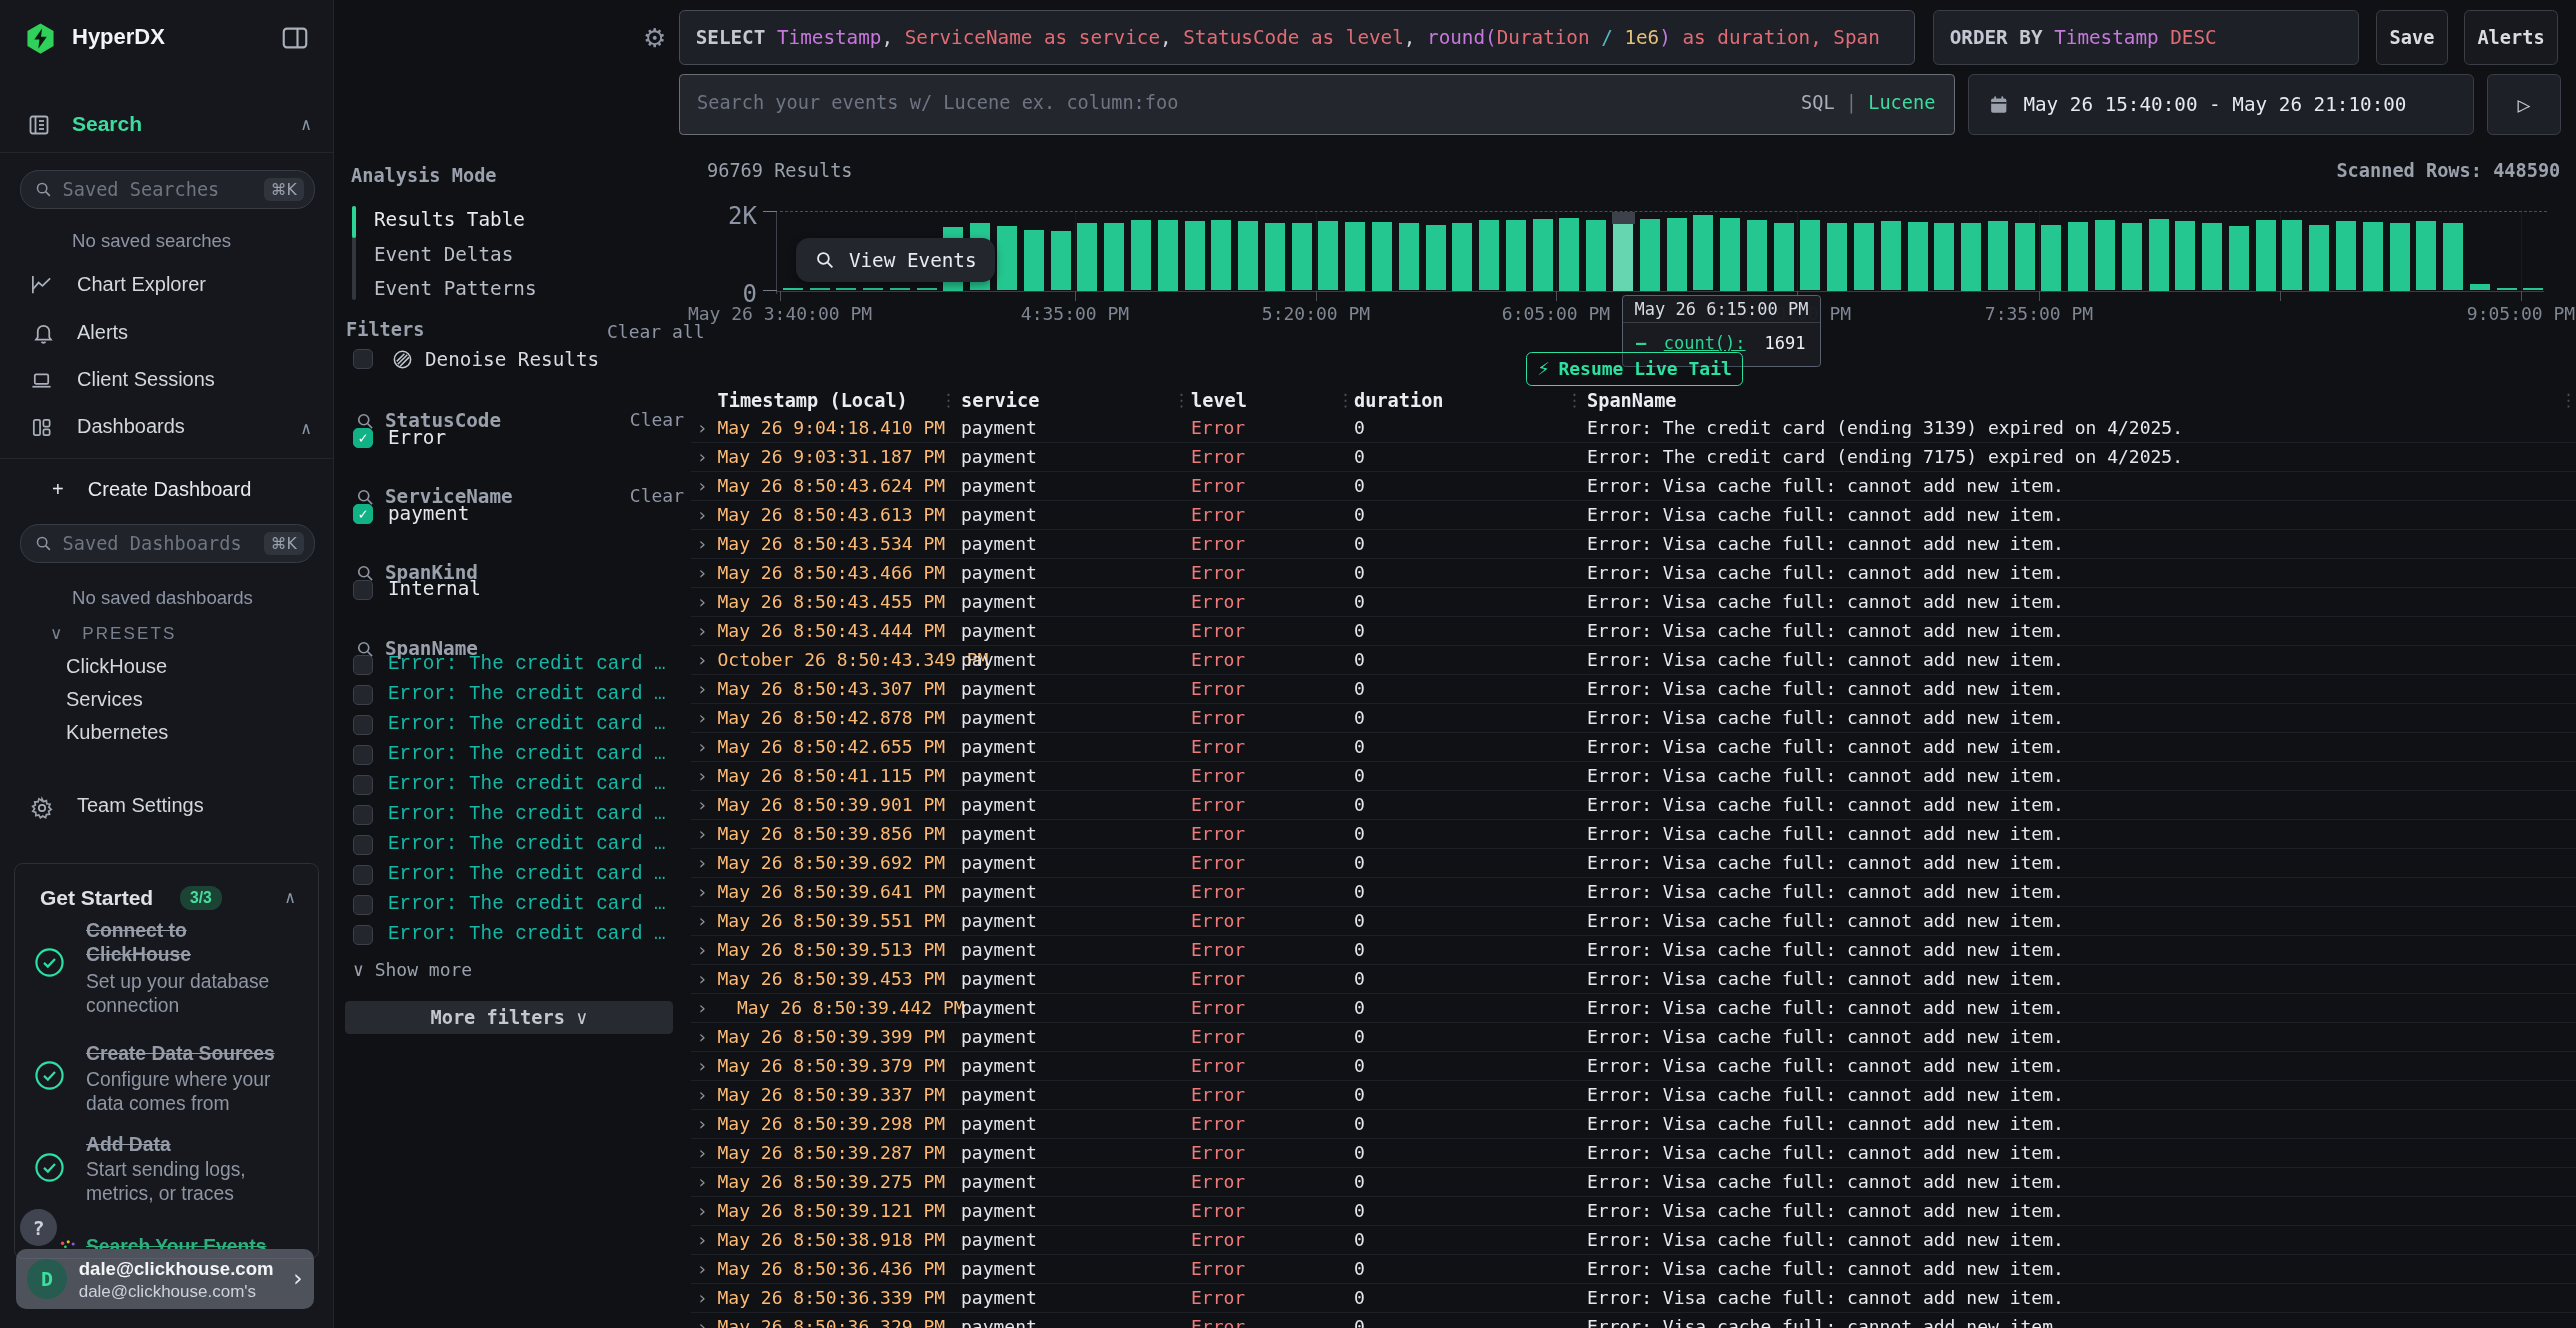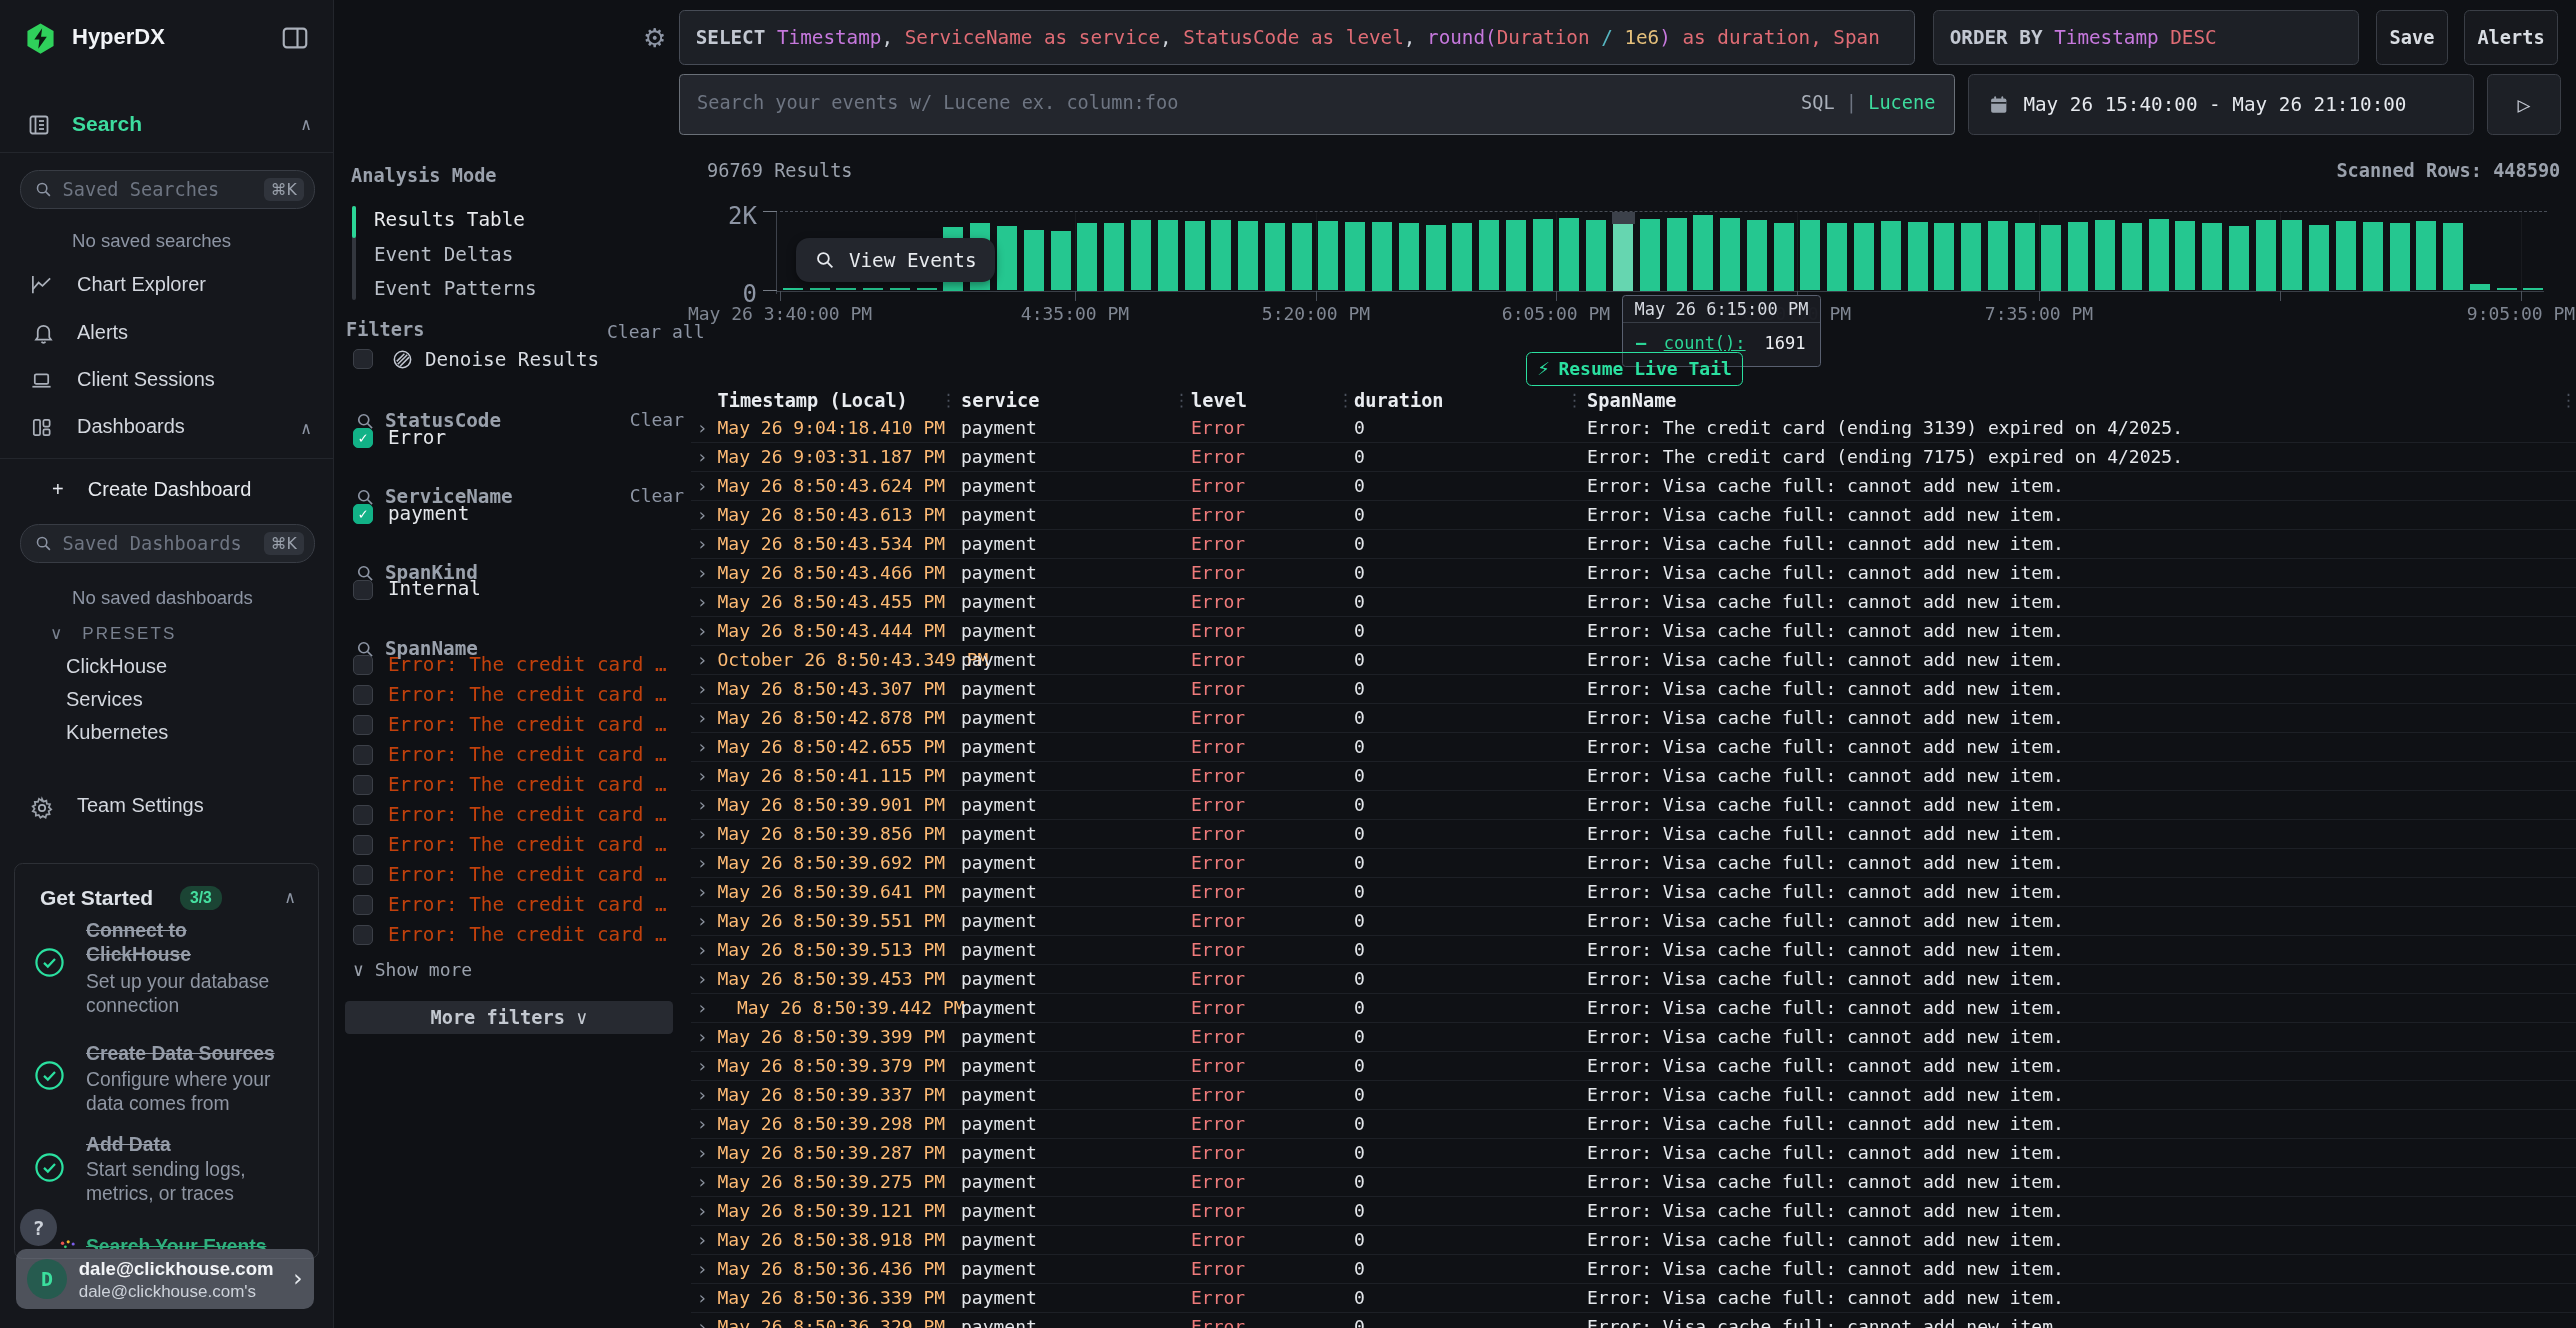--- a/index.html
+++ b/index.html
@@ -39,21 +39,21 @@
   #query-box{overflow:hidden;font-size:19.3px;}
   #search-input{background:#23262d;border:1.4px solid #6a7078;border-radius:4.3px;}
   
   .fp-title{font-size:18.6px;font-weight:bold;color:#9aa1ac;}
   .fp-item{font-size:19.3px;color:#b9bfc8;}
   .fp-link{font-size:18px;color:#8d95a4;}
   .cb{width:20px;height:20px;border-radius:5px;background:#23262d;border:0.7px solid #3c4048;box-sizing:border-box;}
   .cb.checked{background:#12b287;border-color:#12b287;color:#ffffff;display:flex;align-items:center;justify-content:center;
               font-size:15px;font-weight:bold;}
   .opt-label{font-size:19.3px;color:#e4e7eb;}
-  .opt-label.dim{color:#c2410c;}
+  .opt-label.dim{color:#14b8a6;font-family:Liberation Mono, monospace;}
   #more-filters{left:345px;top:1001px;width:328px;height:33px;background:#272a31;border-radius:4.3px;
                 display:flex;align-items:center;justify-content:center;font-size:18.6px;font-weight:bold;color:#c3c8d0;}
   
   .axis-label{font-size:24px;color:#8d95a4;}
   .xlab{font-size:18px;color:#7f8692;transform:translateX(-50%);}
   #view-events{left:796px;top:238px;width:199px;height:44px;background:#23262d;border-radius:13px;z-index:4;
                display:flex;align-items:center;justify-content:center;font-size:19.3px;color:#e8ebef;box-shadow:0 2.9px 10px rgba(0,0,0,.4);}
   #tooltip{left:1622px;top:295px;width:197px;height:70px;background:rgba(26,28,34,0.97);border:0.7px solid #596070;border-radius:3.6px;z-index:5;}
   #resume-btn{left:1526px;top:352px;width:215px;height:31.5px;border:1.4px solid #2be0a0;border-radius:5.7px;background:rgba(13,16,20,0.25);
               display:flex;align-items:center;justify-content:center;gap:8.6px;color:#2be0a0;font-weight:bold;font-size:18px;z-index:6;}

